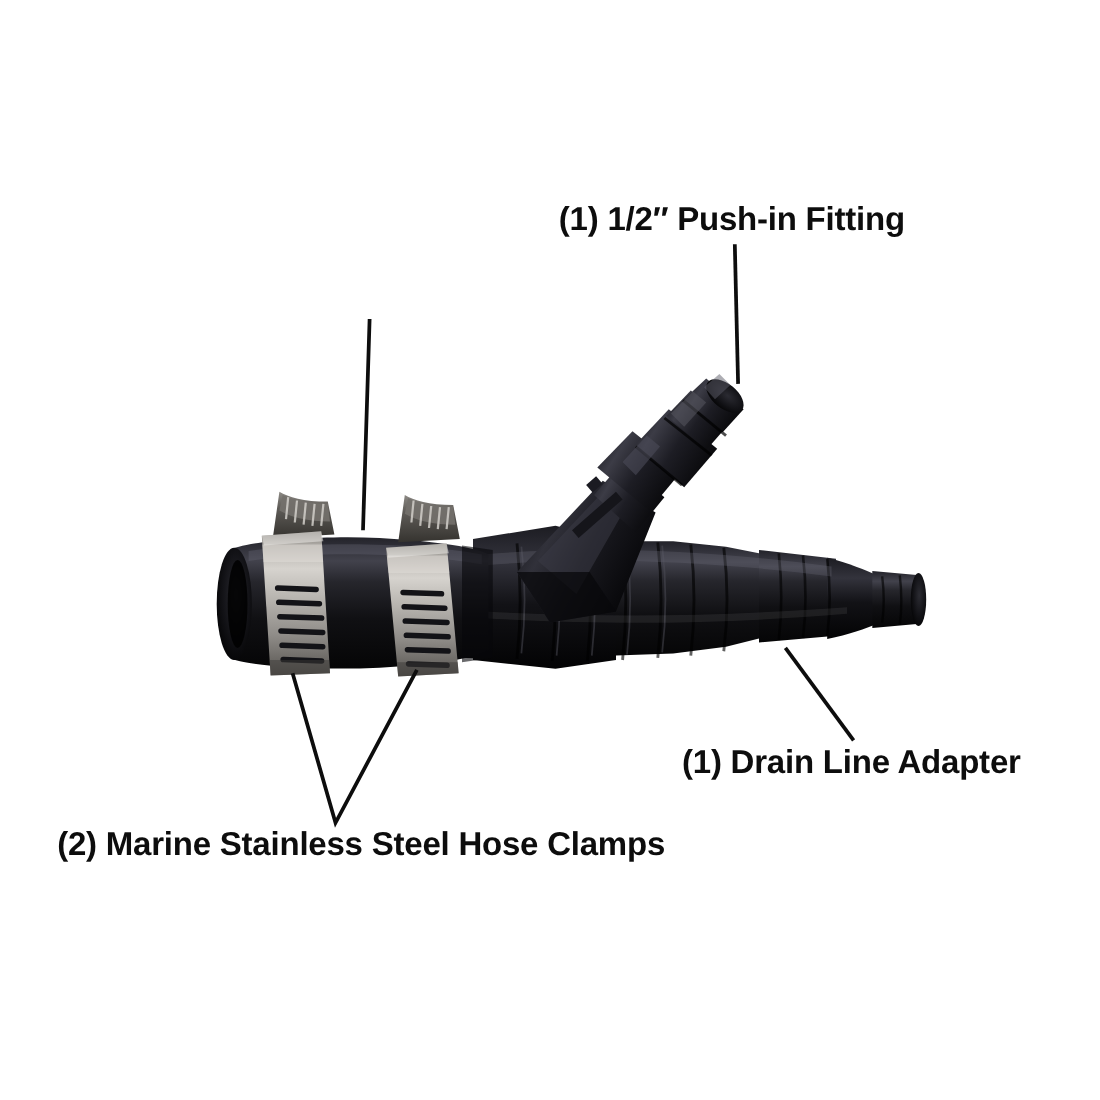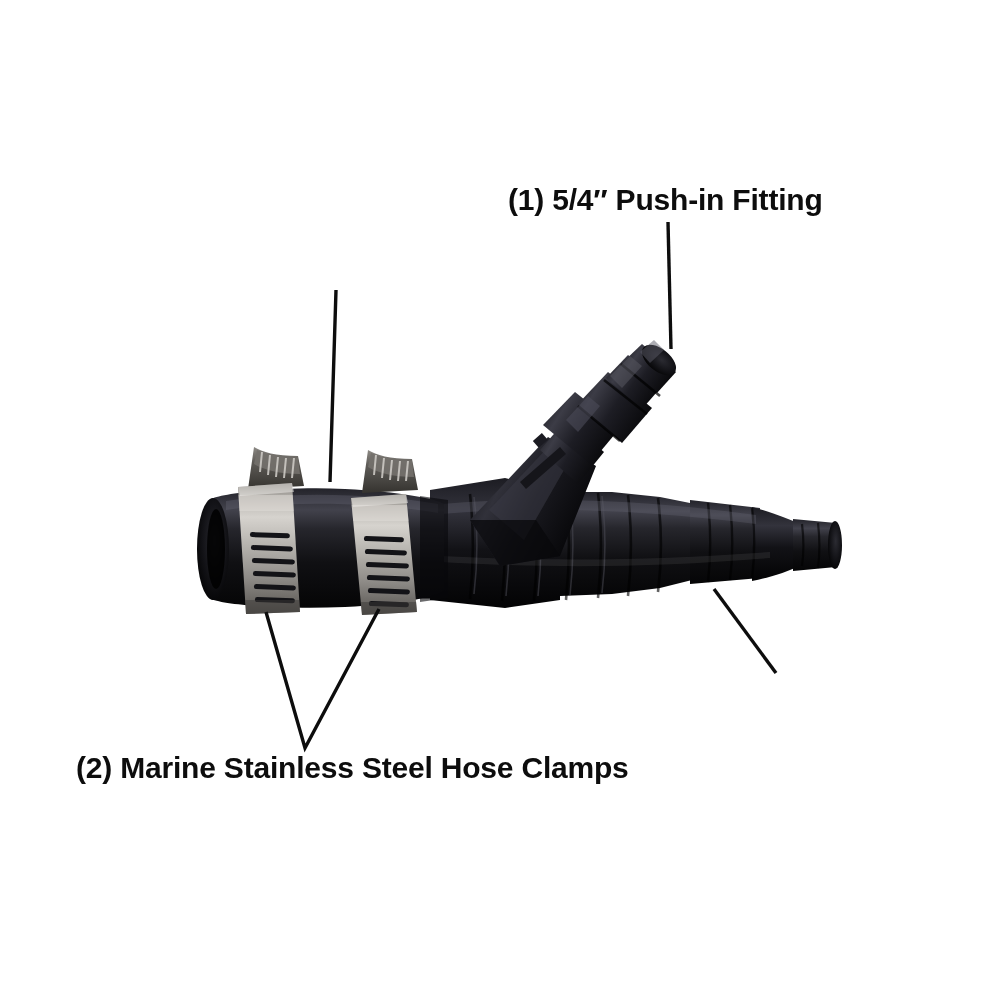--- a/index.html
+++ b/index.html
@@ -21,21 +21,21 @@
     font-family: "Liberation Sans", sans-serif;
     font-weight: bold;
     font-size: 30px;
     letter-spacing: -0.2px;
     white-space: nowrap;
     line-height: 1;
   }
   #label-push-in   { left: 508px; top: 185px; }
   #label-coupler   { left: 213px; top: 253px; }
   #label-adapter   { left: 620px; top: 679px; }
-  #label-clamps    { left: 52px;  top: 753px; margin-left: 24px; }
+  #label-clamps    { left: 52px;  top: 753px; }
 
   #product-art {
     position: absolute;
     left: 0;
     top: 0;
     width: 1000px;
     height: 1000px;
     pointer-events: none;
   }
   .leader-svg {
@@ -274,19 +274,20 @@
 
   <svg class="leader-svg" viewBox="0 0 1000 1000">
     <g stroke="#0d0d0d" stroke-width="3.4" fill="none" stroke-linecap="butt">
       <line x1="668" y1="222" x2="671" y2="349"></line>
       <line x1="336" y1="290" x2="330" y2="482"></line>
       <line x1="714" y1="589" x2="776" y2="673"></line>
       <polyline points="266,612 305,748 379,609"></polyline>
     </g>
   </svg>
 
-  <div class="callout-label" id="label-push-in">(1) 5/4″ Push-in Fitting</div>
-
-
+  <div class="callout-label" id="label-push-in">(1) 1/2″ Push-in Fitting</div>
+
+
+  <div class="callout-label" id="label-adapter">(1) Drain Line Adapter</div>
 
   <div class="callout-label" id="label-clamps">(2) Marine Stainless Steel Hose Clamps</div>
 
 </div>
 
 </body></html>

